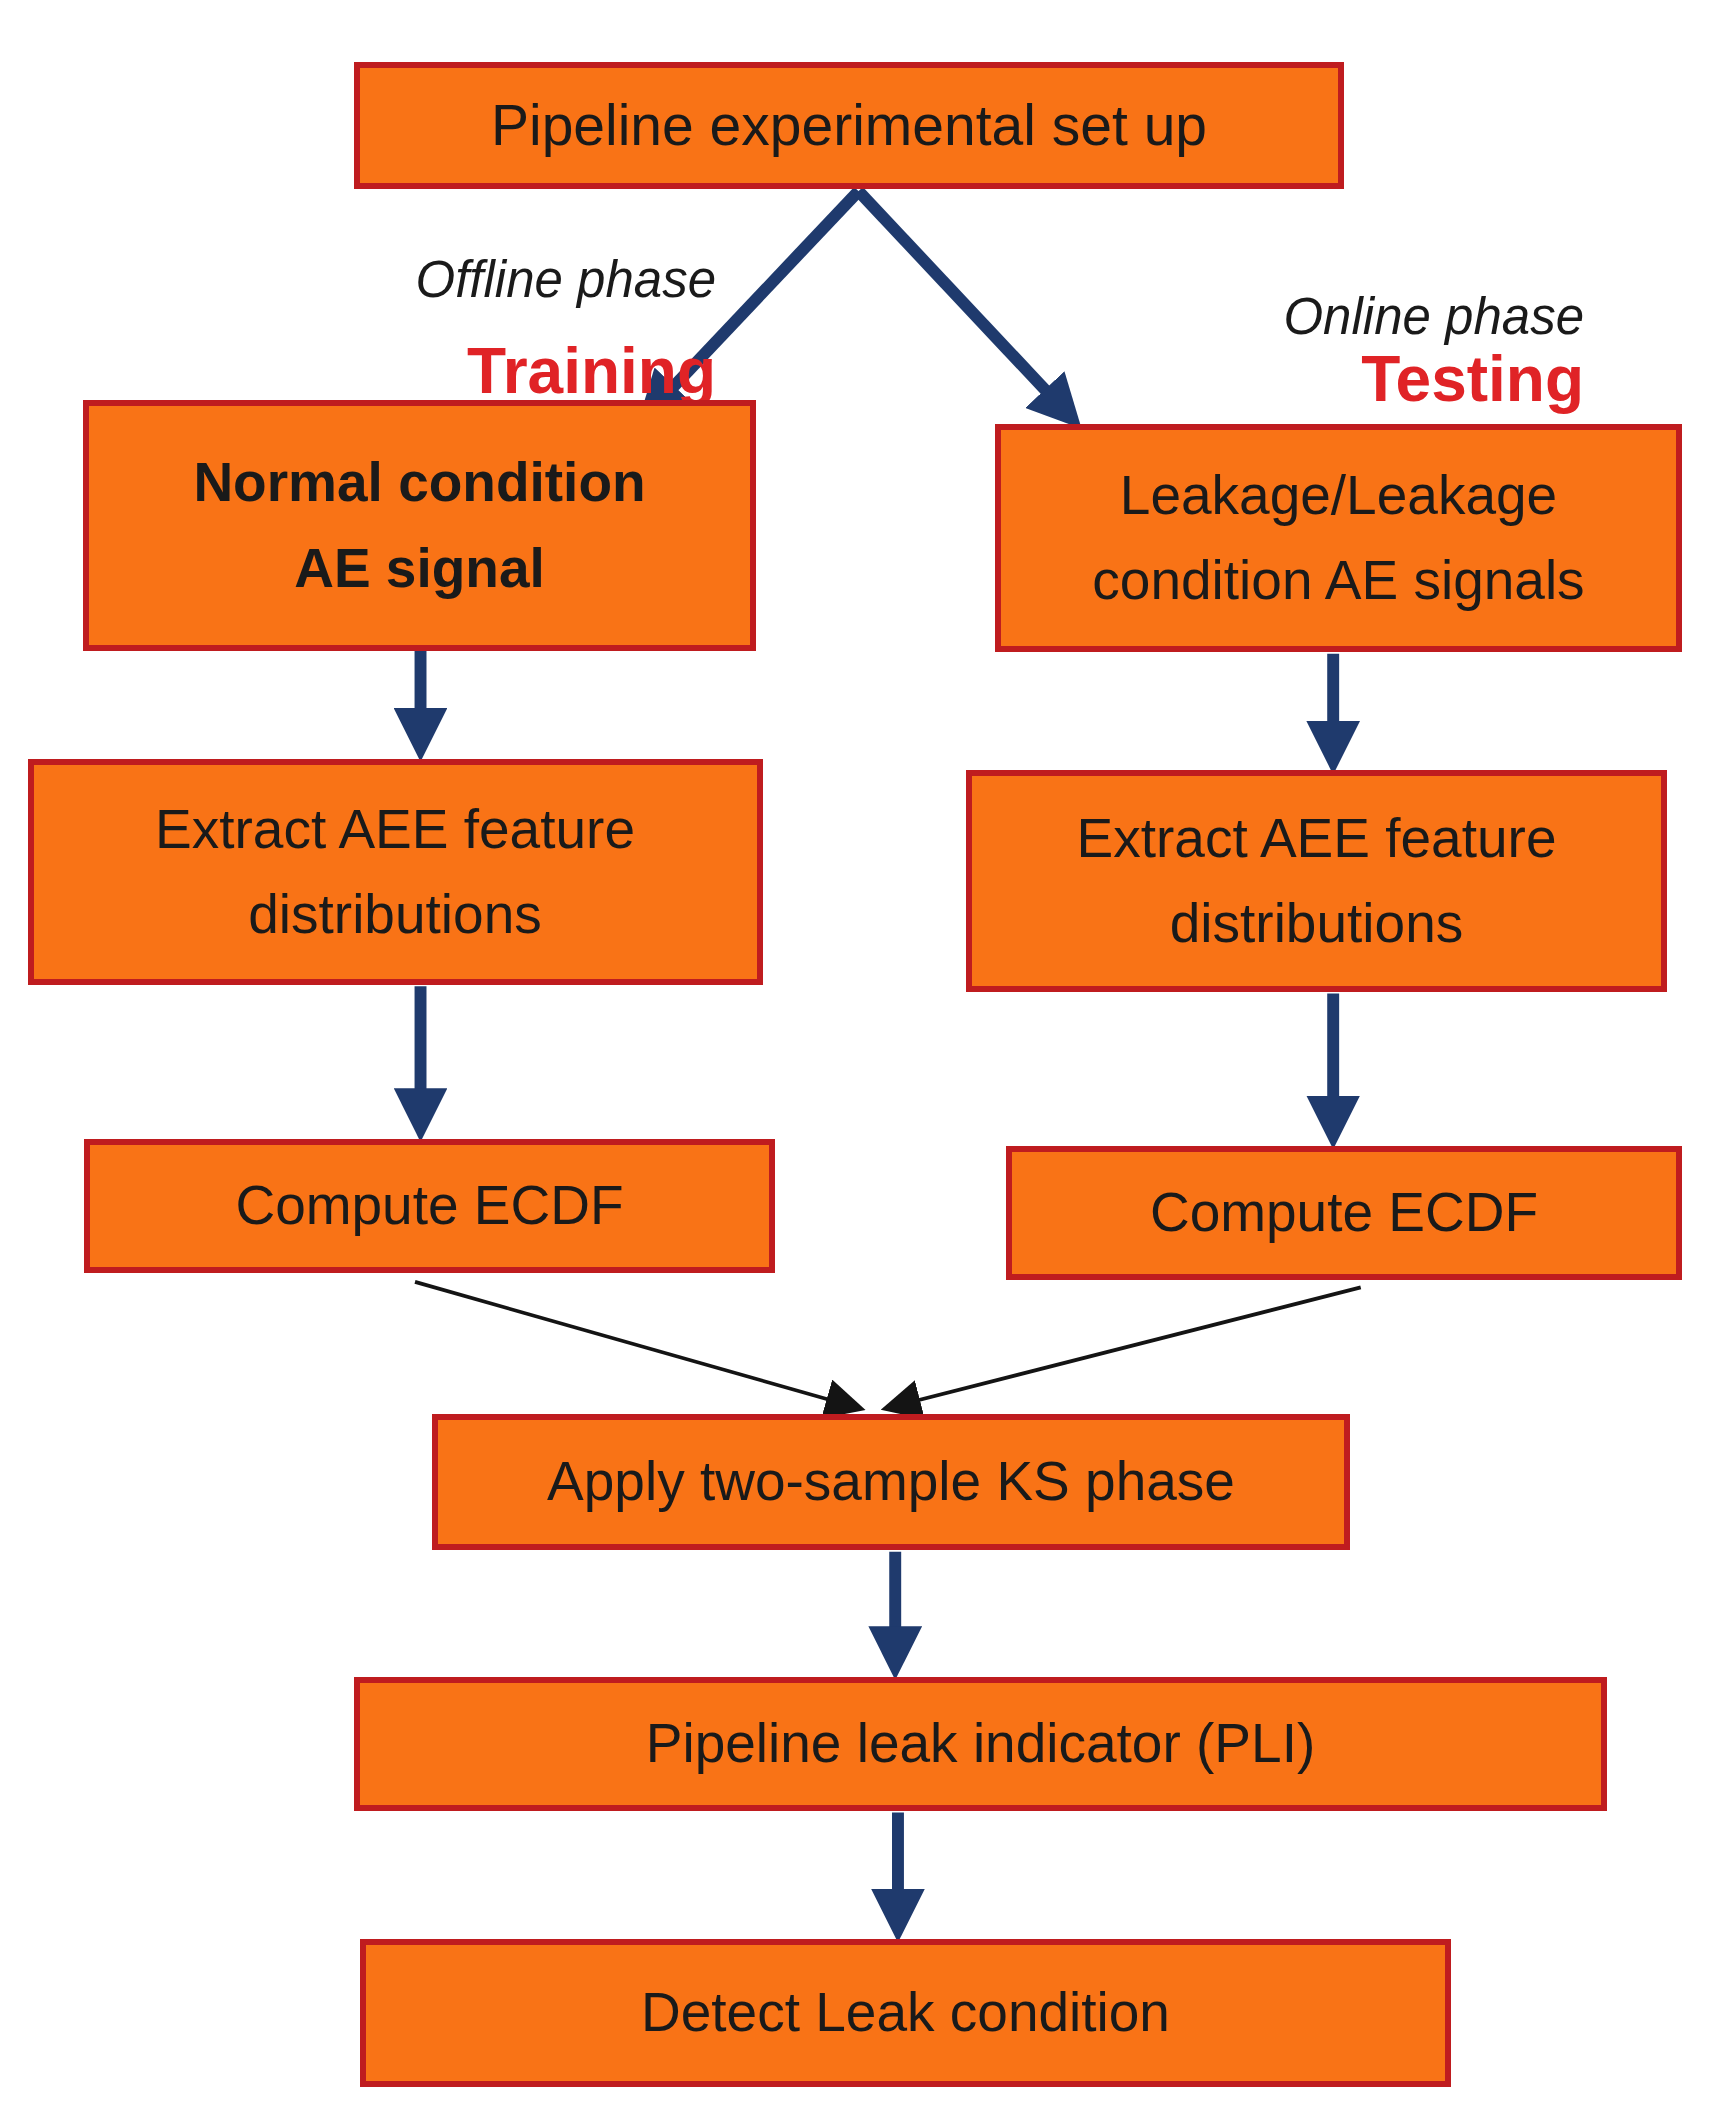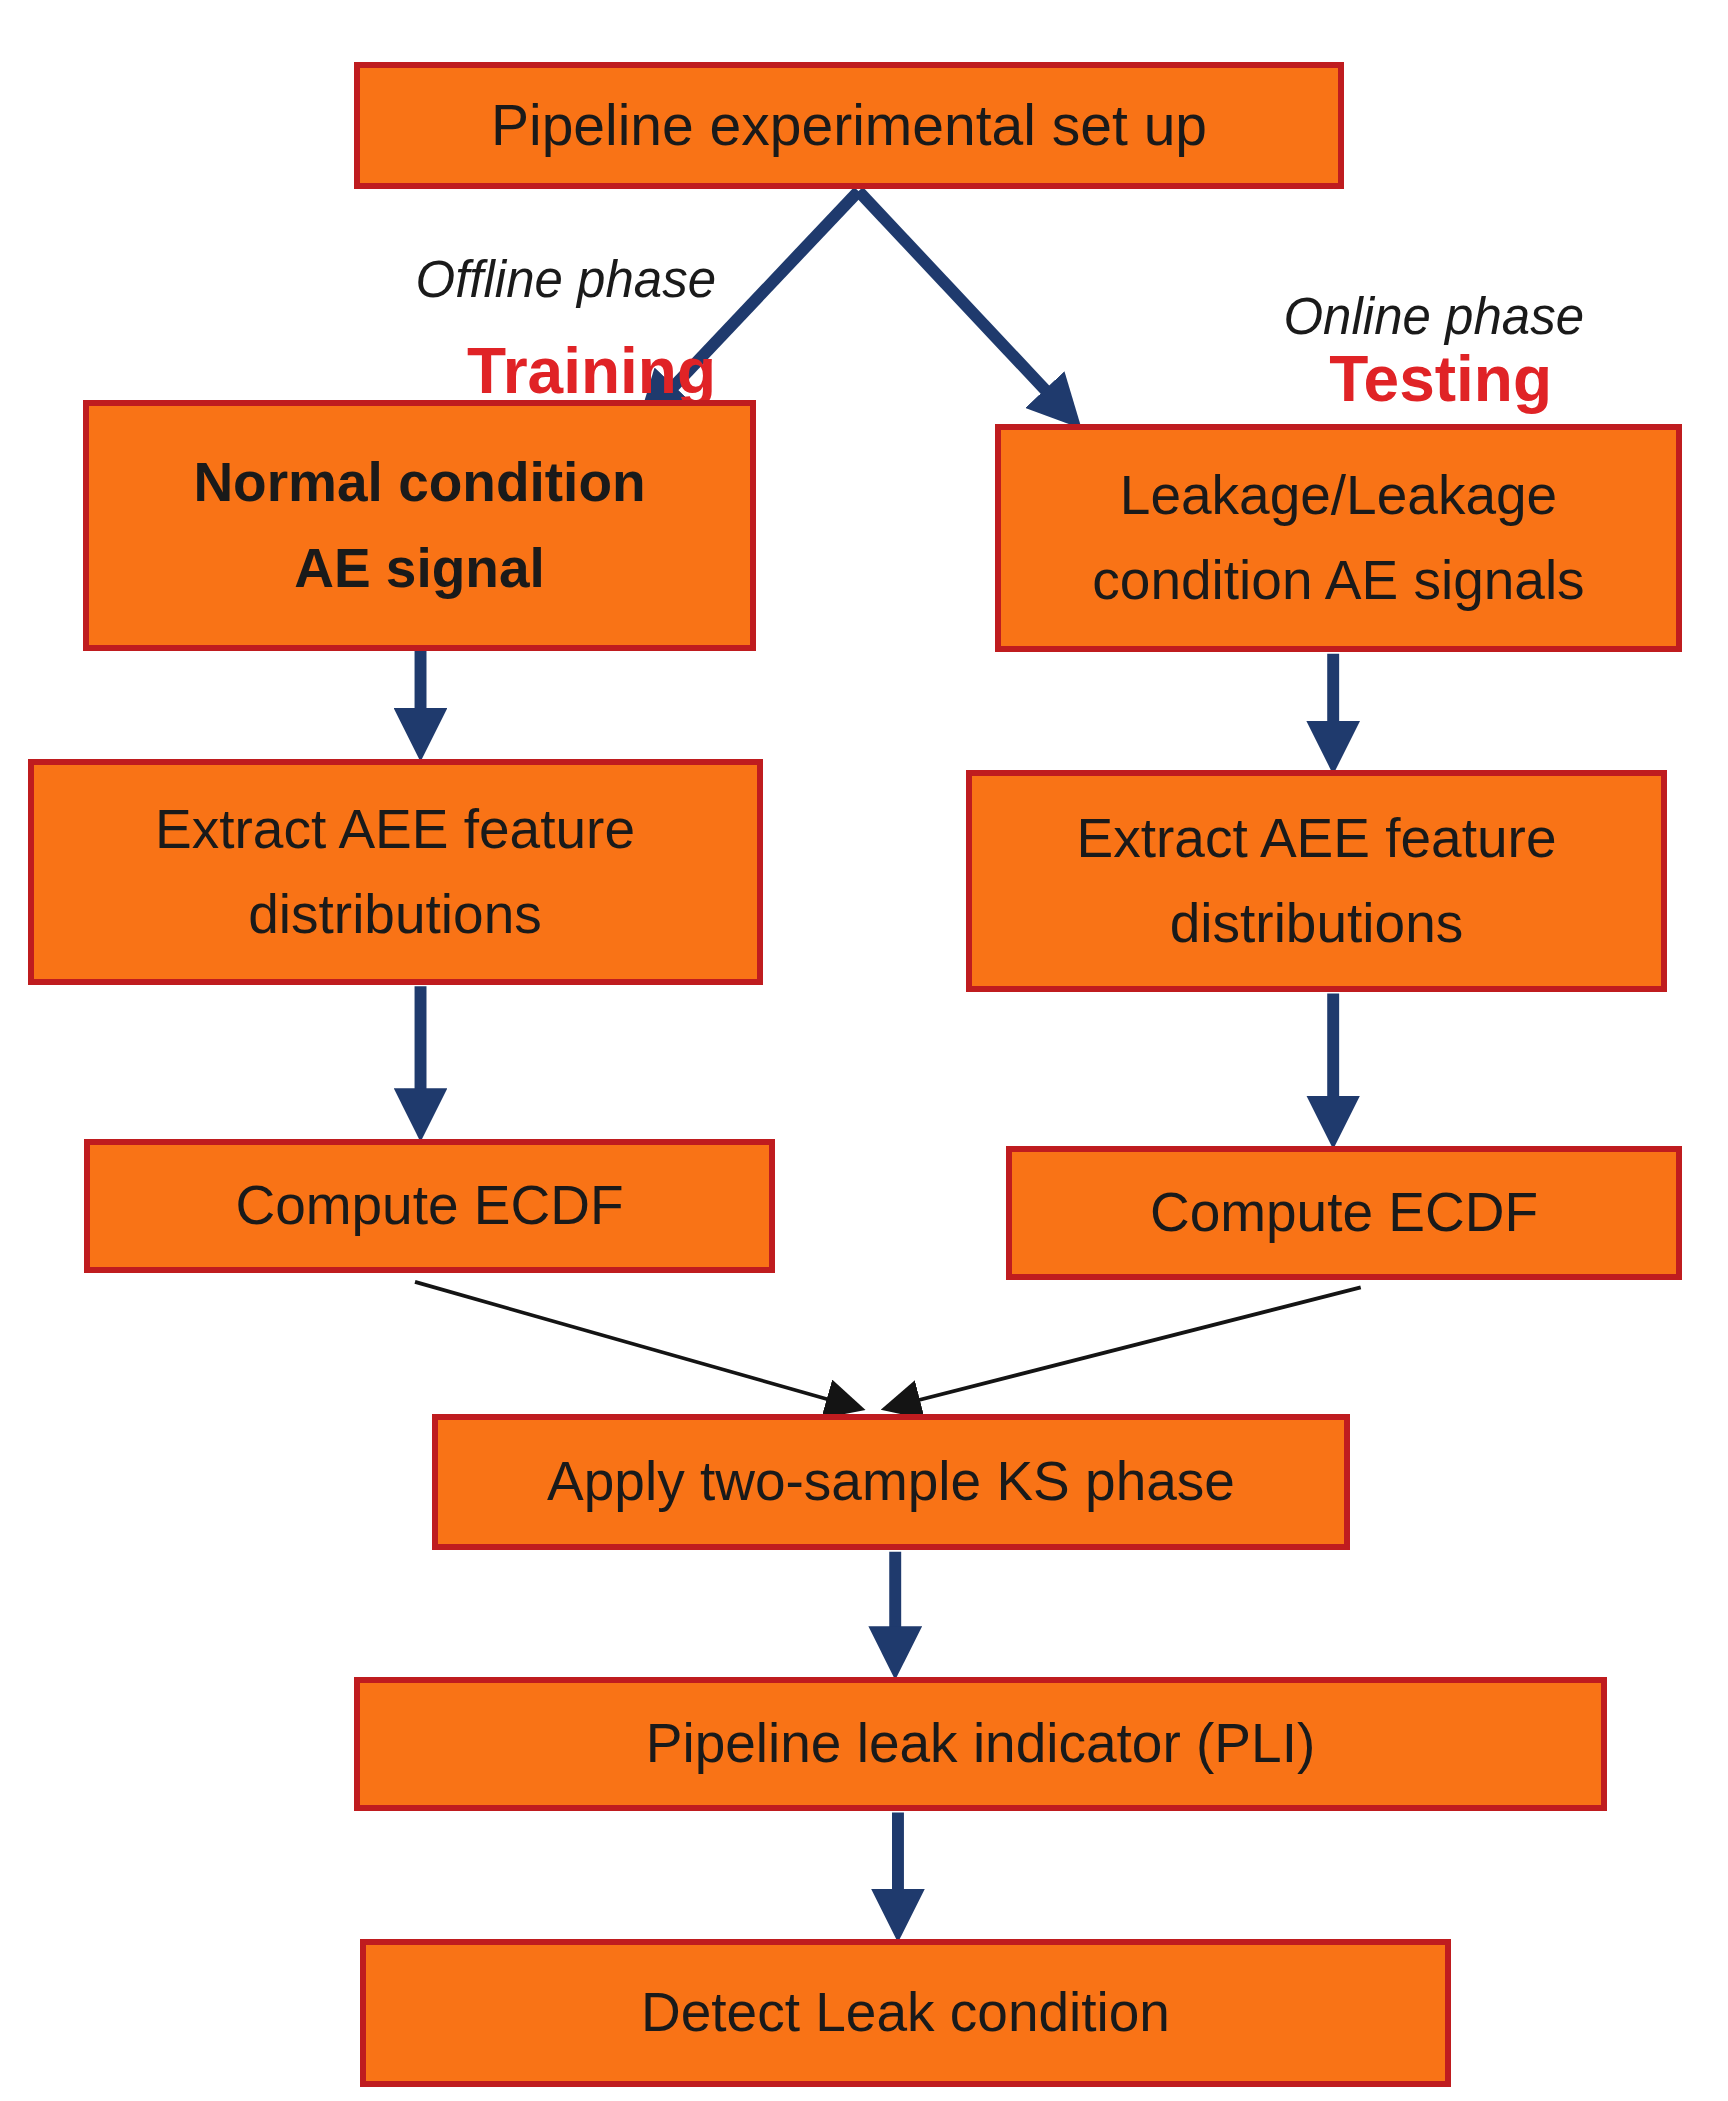--- a/index.html
+++ b/index.html
@@ -97,21 +97,21 @@
     <line class="arrow-thick" x1="975" y1="1690" x2="975" y2="1812" marker-end="url(#ah-navy)"></line>
     <line class="arrow-thick" x1="978" y1="1974" x2="978" y2="2098" marker-end="url(#ah-navy)"></line>
   </svg>
 
   <div class="node" style="left:354px;top:62px;width:990px;height:127px;font-size:57px;">Pipeline experimental set up</div>
 
   <div class="label phase-label" style="left:165px;top:250px;width:551px;">Offline phase</div>
   <div class="label mode-label" style="left:165px;top:334px;width:551px;">Training</div>
 
   <div class="label phase-label" style="left:1033px;top:255px;width:551px;margin-top:32px;">Online phase</div>
-  <div class="label mode-label" style="left:1001px;top:342px;width:551px;">Testing</div>
+  <div class="label mode-label" style="left:1033px;top:342px;width:551px;">Testing</div>
 
   <div class="node" style="left:83px;top:400px;width:673px;height:251px;font-weight:bold;">Normal condition
 AE signal</div>
   <div class="node" style="left:995px;top:424px;width:687px;height:228px;">Leakage/Leakage
 condition AE signals</div>
 
   <div class="node" style="left:27.5px;top:759px;width:735px;height:226px;">Extract AEE feature
 distributions</div>
   <div class="node" style="left:966px;top:770px;width:701px;height:222px;">Extract AEE feature
 distributions</div>

